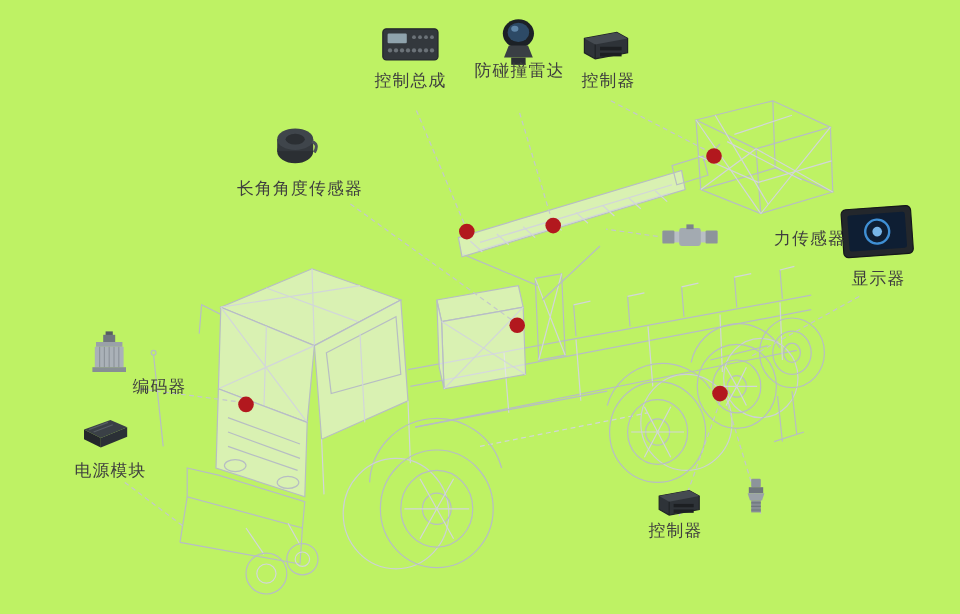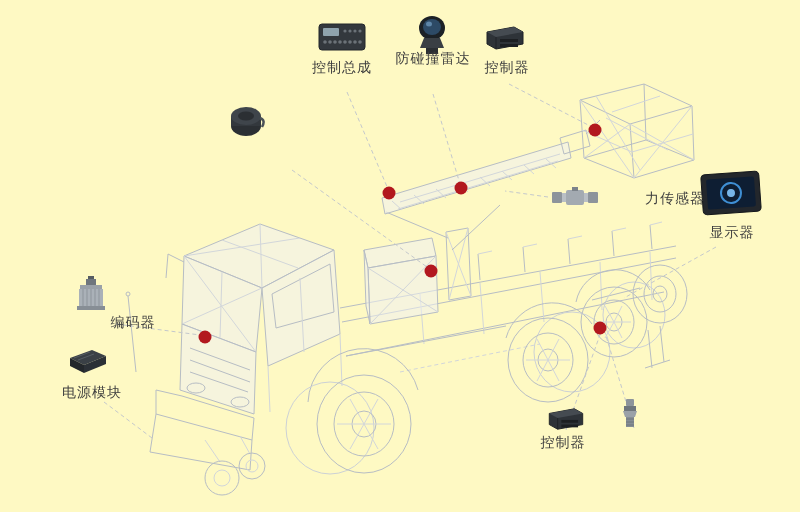--- a/index.html
+++ b/index.html
@@ -1,17 +1,17 @@
 <!DOCTYPE html>
 <html style="--color-marker: #b2181e; --color-leader: #c4c8cc; --color-wireframe: #b7bdc4; --color-label_text: #3f3f3f;"><head>
 <meta charset="utf-8">
 <style>
   html,body{margin:0;padding:0;background:#ffffff;}
   #canvas{
-    position:relative;width:800px;height:512px;background:#fef9c3;overflow:hidden;
+    position:relative;width:800px;height:512px;background:#bef264;overflow:hidden;
     font-family:"Liberation Sans","DejaVu Sans",sans-serif;
   }
   svg.scene{position:absolute;left:0;top:0;}
   .wire{stroke:#b7bdc4;fill:none;stroke-width:1;}
   .wire-light{stroke:#d2d6da;fill:none;stroke-width:1;}
   .wire-ghost{stroke:#ccd1d6;fill:none;stroke-width:1;}
   .face{fill:#eef1f3;fill-opacity:.55;stroke:#b7bdc4;stroke-width:1;}
   .leader{stroke:var(--color-leader,#c4c8cc);stroke-width:1;stroke-dasharray:4 3;fill:none;}
   .marker{fill:var(--color-marker,#b2181e);stroke:none;}
   .callout{position:absolute;}
@@ -260,20 +260,23 @@
   </div>
 
   <div class="callout" style="left:395px;top:50px;width:76px;">
     <span class="label lbl-center">防碰撞雷达</span>
   </div>
 
   <div class="callout" style="left:482px;top:59px;width:50px;">
     <span class="label lbl-center">控制器</span>
   </div>
 
+  <div class="callout" style="left:196px;top:149px;width:108px;">
+    <span class="label lbl-center">长角角度传感器</span>
+  </div>
 
   <div class="callout" style="left:640px;top:190px;width:70px;">
     <span class="label lbl-left">力传感器</span>
   </div>
 
   <div class="callout" style="left:704px;top:224px;width:56px;">
     <span class="label lbl-center">显示器</span>
   </div>
 
   <div class="callout" style="left:62px;top:314px;width:56px;margin-left:43px;">

